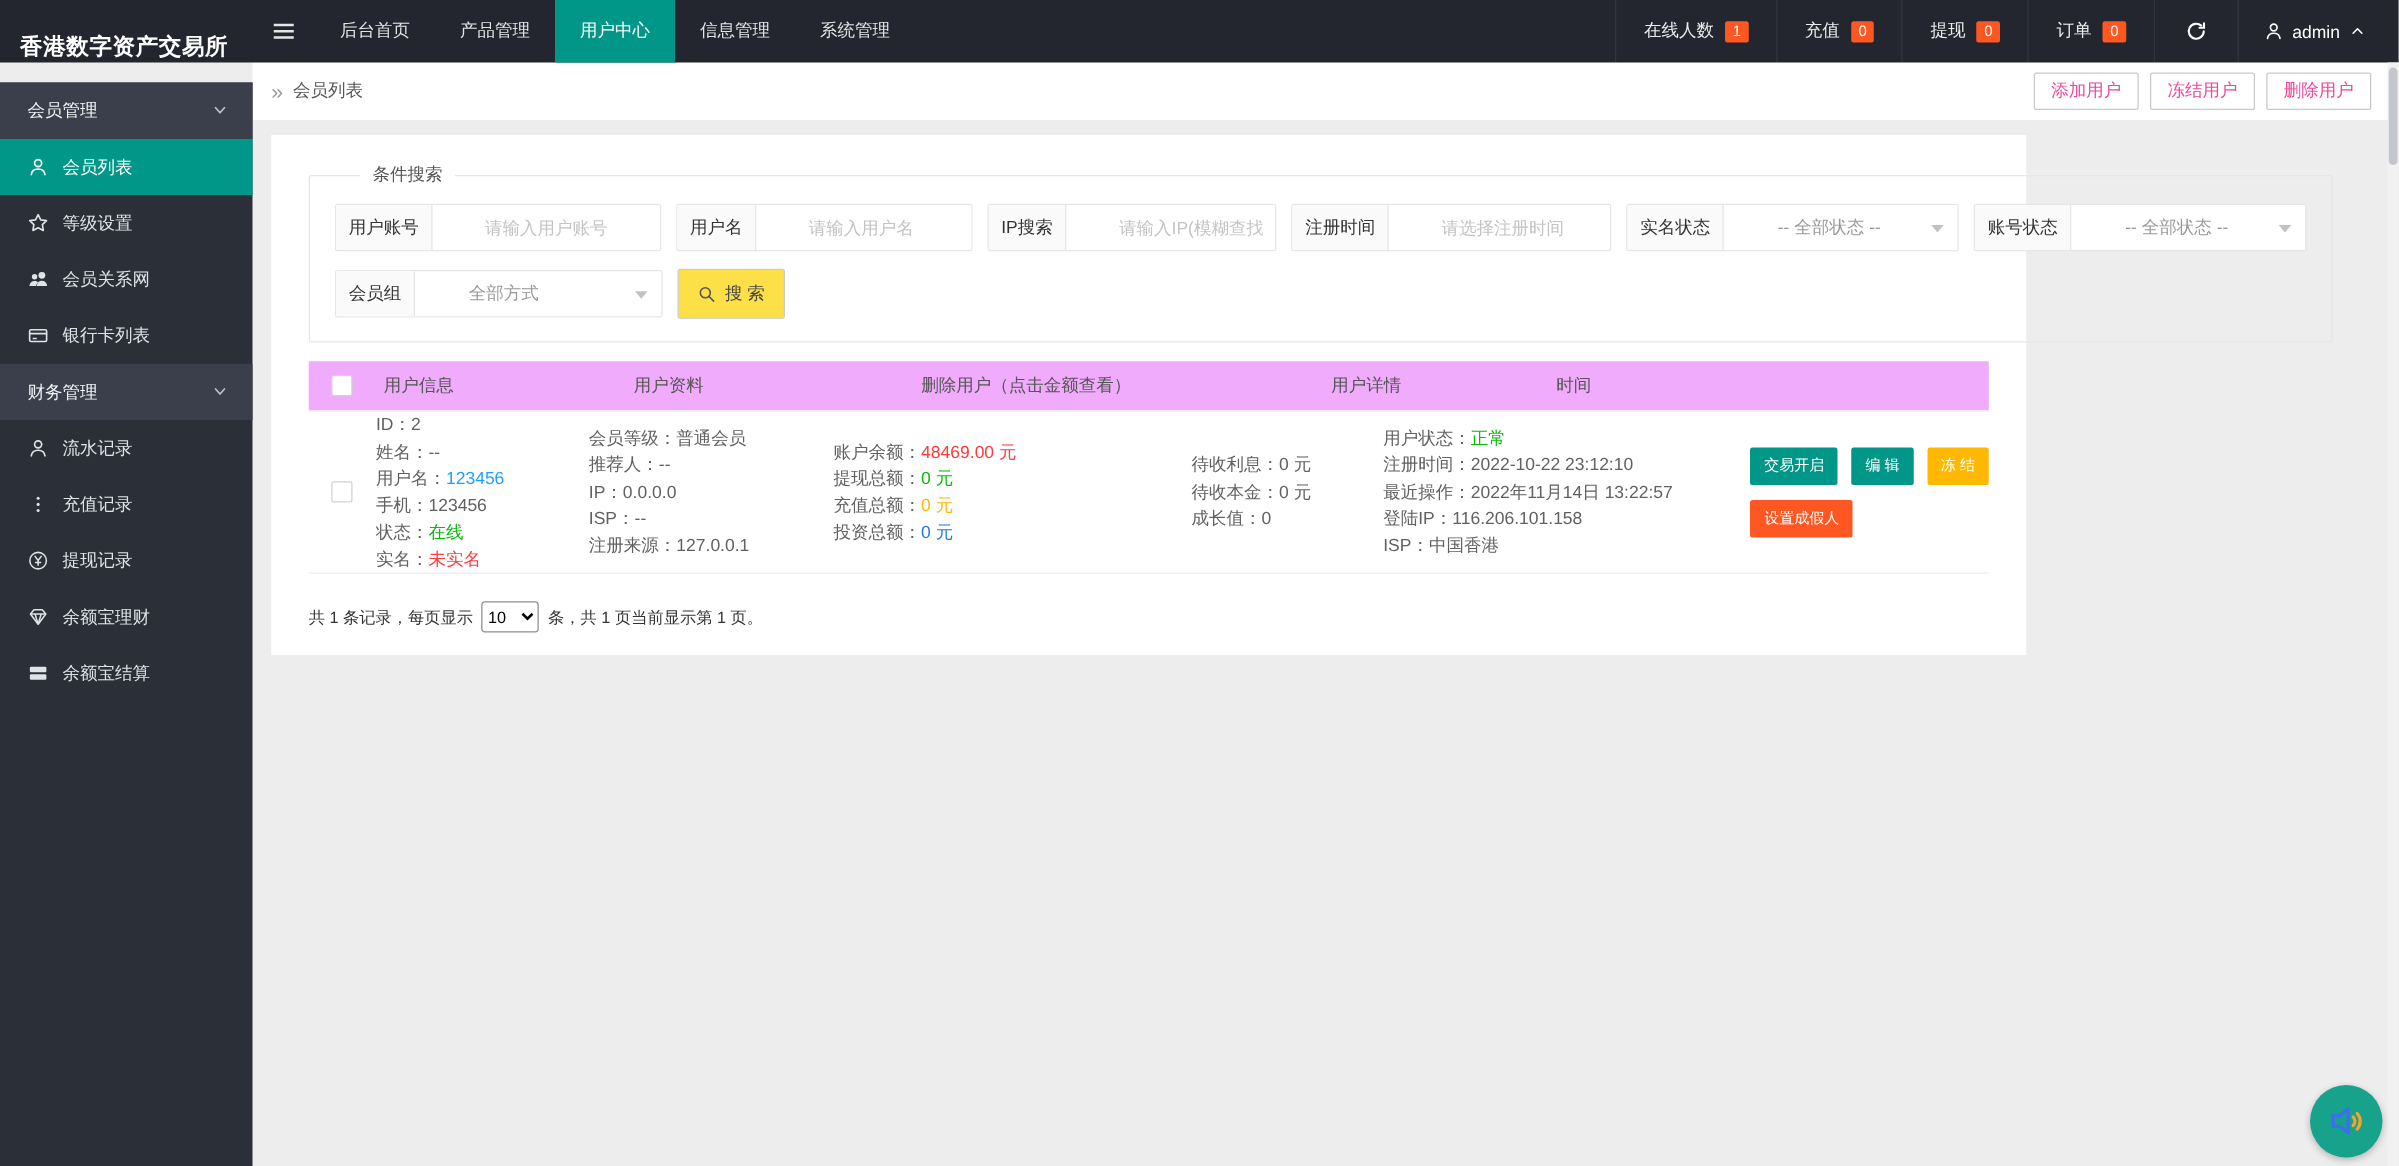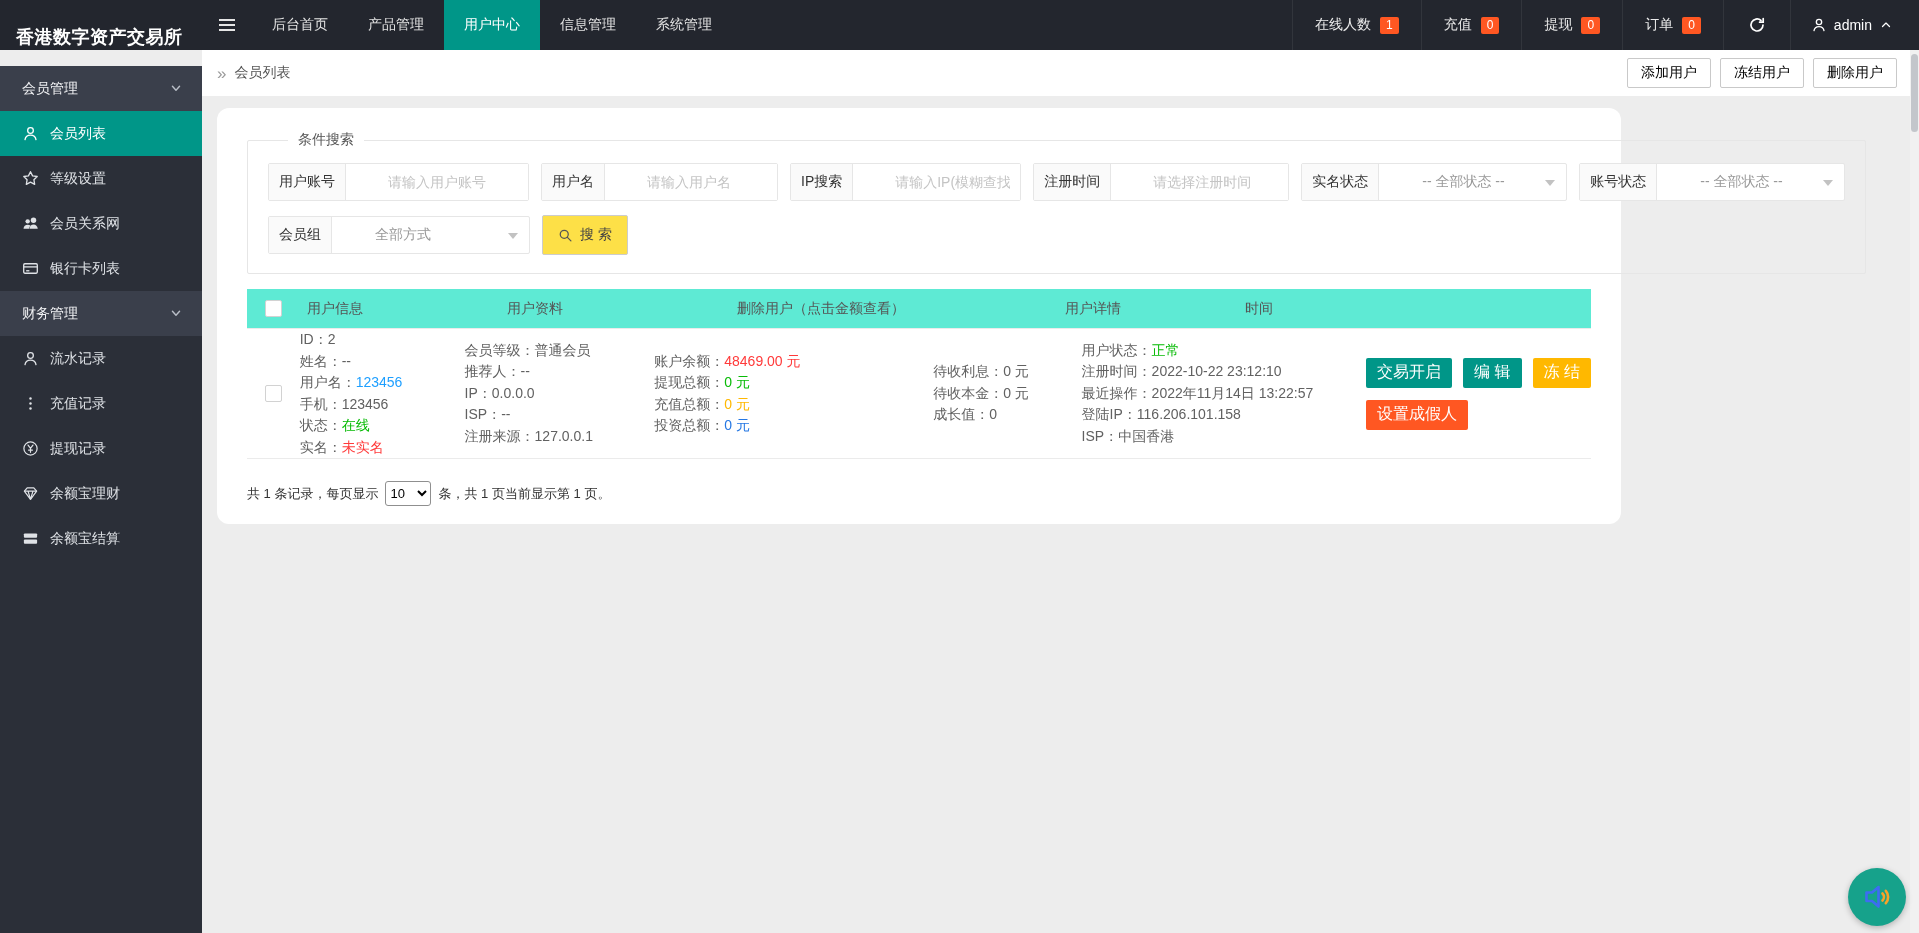--- a/index.html
+++ b/index.html
@@ -27,51 +27,51 @@
   .side-item { height:45px; display:flex; align-items:center; gap:11px; padding-left:22px; color:#dfe2e6; font-size:14px; cursor:pointer; }
   .side-item.active { background:#009688; color:#fff; }
   .sicon { width:17px; height:17px; display:inline-flex; flex:none; }
 
   
   .content { position:absolute; left:202px; top:50px; width:1717px; height:883px; background:#ededed; }
   .crumb-bar { height:46px; background:#fff; display:flex; align-items:center; padding:0 22px 0 15px; }
   .crumb { display:flex; align-items:center; gap:8px; color:#555; font-size:14px; }
   .crumb .bicon { color:#9a9a9a; font-size:17px; line-height:1; }
   .page-actions { margin-left:auto; display:flex; gap:9px; }
-  .btn-plain { height:30px; padding:0 13px; background:#fff; border:1px solid #c9c9c9; border-radius:2px; color:#000000; font-size:14px; cursor:pointer; font-family:inherit; }
-
-  .panel { margin:12px 14px 0 15px; width:1404px; height:416px; background:#fff; padding:15px;border-radius:12px; }
+  .btn-plain { height:30px; padding:0 13px; background:#fff; border:1px solid #c9c9c9; border-radius:2px; color:#ec4899; font-size:14px; cursor:pointer; font-family:inherit; }
+
+  .panel { margin:12px 14px 0 15px; width:1404px; height:416px; background:#fff; padding:15px; }
 
   fieldset.search-field { margin:8px 15px 0; border:1px solid #e6e6e6; border-radius:2px; padding:0 20px 18px; }
   fieldset.search-field legend { margin-left:20px; padding:0 10px; color:#555; font-size:14px; }
   .frow { display:flex; gap:12px; margin-top:14px; align-items:center; }
   .igroup { display:inline-flex; height:38px; border:1px solid #e6e6e6; border-radius:2px; background:#fff;gap:32px; }
   .ilabel { display:flex; align-items:center; padding:0 10px; background:#fafafa; border-right:1px solid #e6e6e6; color:#333; font-size:14px; white-space:nowrap; }
   .igroup input { border:none; outline:none; width:150px; padding:0 10px; font-size:14px; color:#666; font-family:inherit; background:#fff; }
   .igroup input::placeholder { color:#c4c4c4; }
   .igroup input.w140 { width:140px; } .igroup input.w135 { width:135px; } .igroup input.w145 { width:145px; }
   .sel { position:relative; display:flex; align-items:center; width:155px; padding:0 26px 0 11px; color:#999; font-size:14px; cursor:pointer; white-space:nowrap; }
   .sel.w165 { width:165px; }
   .sel .caret { position:absolute; right:11px; top:16px; width:0; height:0; border-left:5px solid transparent; border-right:5px solid transparent; border-top:6px solid #c2c2c2; }
   .search-btn { display:inline-flex; align-items:center; gap:7px; height:40px; padding:0 15px; background:#fde047; border:1px solid #ccc; border-radius:2px; color:#444; font-size:14px; cursor:pointer; font-family:inherit; }
 
   .utable { margin:15px 15px 0; }
-  .thead { display:flex; align-items:center; height:40px; background:#5eead4; border-bottom:1px solid #ebebeb; color:#555; font-size:14px; }
+  .thead { display:flex; align-items:center; height:40px; background:#f0abfc; border-bottom:1px solid #ebebeb; color:#555; font-size:14px; }
   .trow { display:flex; align-items:center; min-height:128px; border-bottom:1px solid #ebebeb; }
   .col-cb { width:60px; padding-left:18px; display:flex; align-items:center; }
   .col-info { width:200px; } .col-profile { width:230px; } .col-funds { width:280px; }
   .col-details { width:180px;margin-left:48px; } .col-time { width:345px; } .col-actions { flex:1; }
   .cbx { width:17px; height:17px; border:1px solid #d2d2d2; border-radius:2px; background:#fff; cursor:pointer; }
   .ln { line-height:21.5px; font-size:14px; color:#616161; white-space:nowrap; }
   .lnk { color:#1e9fff; cursor:pointer; }
   .c-green { color:#09bb07; } .c-red { color:#ff3a3a; } .c-orange { color:#ffb800; } .c-blue { color:#2577e3; }
   .clickable { cursor:pointer; }
   .act-row { display:flex; gap:11px; margin-bottom:12px; }
   .act-row:last-child { margin-bottom:0; }
-  .abtn { height:30px; padding:0 11px; border:none; border-radius:2px; color:#fff; font-size:16px; cursor:pointer; white-space:nowrap; font-family:inherit; }
+  .abtn { height:30px; padding:0 11px; border:none; border-radius:2px; color:#fff; font-size:12px; cursor:pointer; white-space:nowrap; font-family:inherit; }
   .btn-teal { background:#009688; } .btn-amber { background:#ffb800; } .btn-orange { background:#ff5722; }
 
   .pager { margin:22px 15px 0; display:flex; align-items:center; gap:7px; color:#333; font-size:13px; }
   .pager select { width:46px; height:25px; border:1px solid #8f8f8f; border-radius:3px; background:#fff; font-size:13px; font-family:inherit; }
 
   
   .scrollbar { position:absolute; top:50px; right:0; width:9px; height:883px; background:#f1f1f1; z-index:40; }
   .scroll-thumb { position:absolute; top:4px; left:1px; width:7px; height:78px; background:#c3c6cb; border-radius:4px; cursor:pointer; }
   .float-sound { position:absolute; left:1848px; top:868px; width:58px; height:58px; border-radius:50%; background:#16a28b; display:flex; align-items:center; justify-content:center; cursor:pointer; box-shadow:0 2px 6px rgba(0,0,0,.25); z-index:50; }
 </style>

